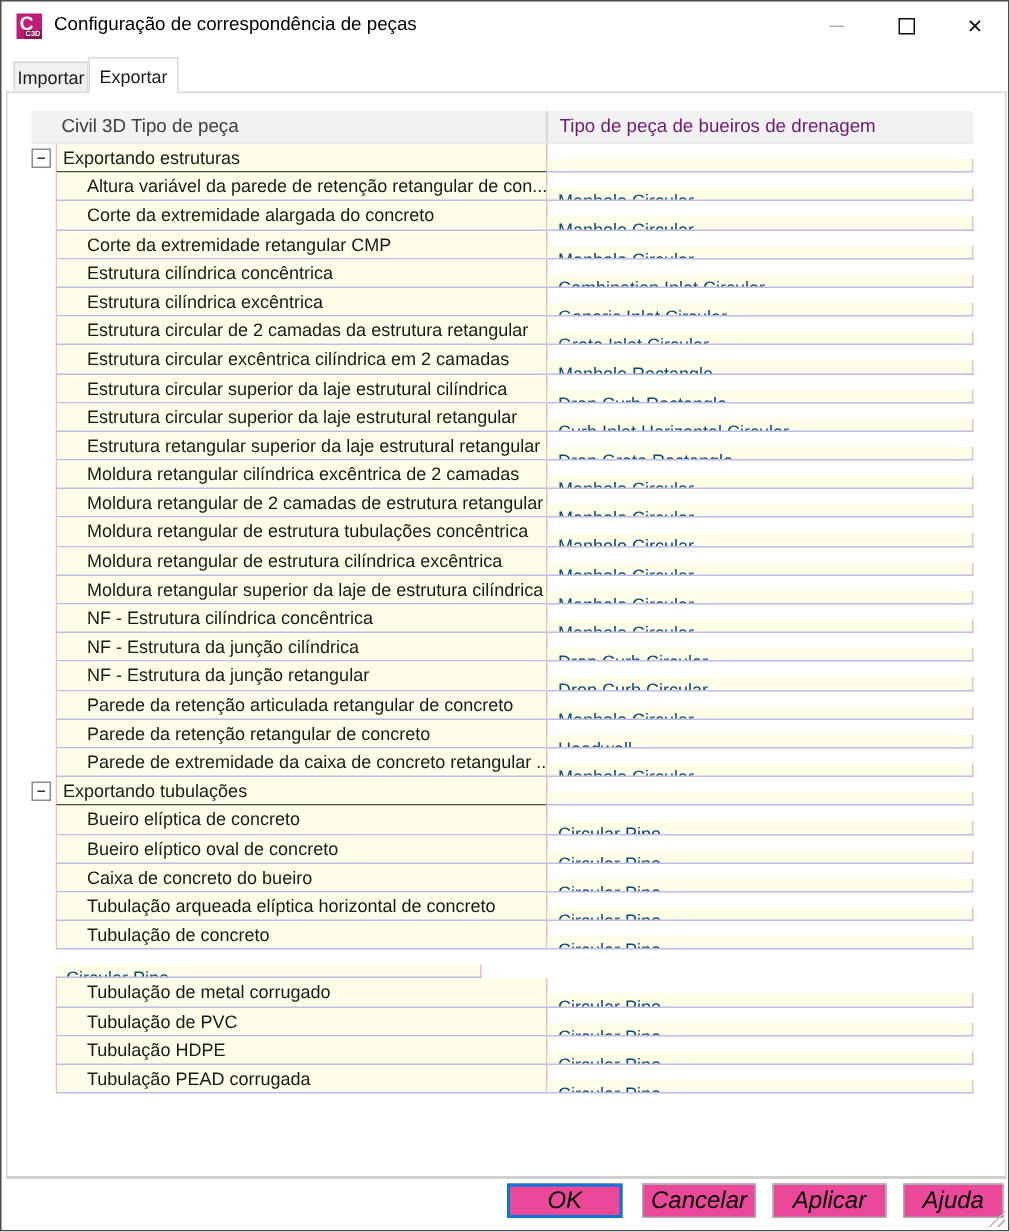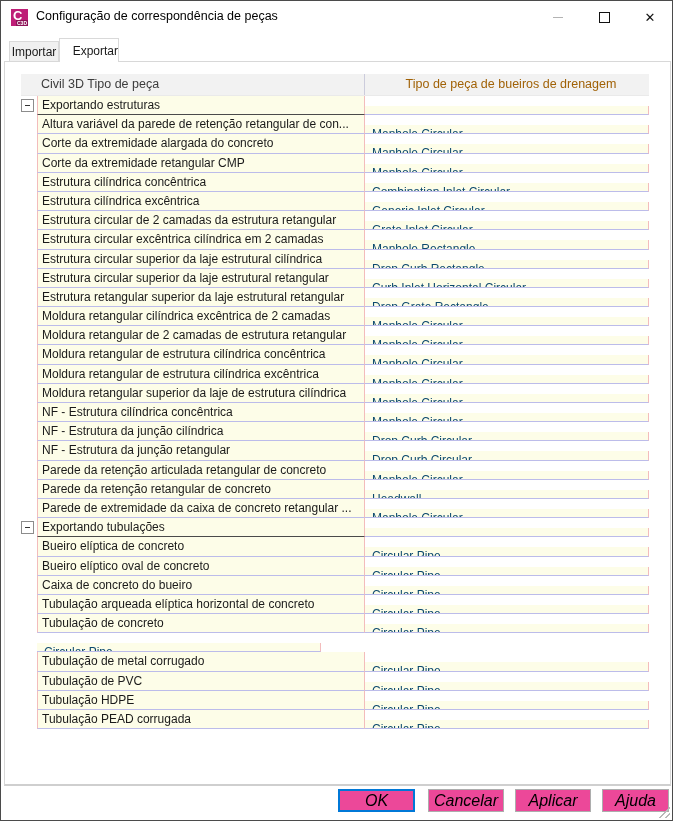--- a/index.html
+++ b/index.html
@@ -20,38 +20,38 @@
   .tb-min{left:533px;} .tb-max{left:579px;} .tb-close{left:625px;}
   .glyph-min{width:10px;height:1px;background:#b3b3b3;}
   .glyph-max{width:9px;height:9px;border:1px solid #111;background:transparent;}
   .glyph-close{font-size:13px;color:#111;line-height:13px;}
   .glyph-close::before{content:"\2715";}
 
   
   .tab{position:absolute;box-sizing:border-box;display:flex;align-items:center;justify-content:center;
        font-size:12px;color:#1a1a1a;}
   .tab-inactive{left:8px;top:40px;width:50px;height:20px;background:#f0f0f0;border:1px solid #d9d9d9;border-bottom:none;text-align:center;}
-  .tab-active{left:58px;top:37px;width:60px;height:24px;background:#fff;border:1px solid #d9d9d9;border-bottom:none;z-index:3;justify-content:flex-end;}
+  .tab-active{left:58px;top:37px;width:60px;height:24px;background:#fff;border:1px solid #d9d9d9;border-bottom:none;z-index:3;}
   .tabpage{position:absolute;left:3px;top:60px;width:667px;height:725px;box-sizing:border-box;
            border:1px solid #d8d8d8;border-bottom:2px solid #cfcfcf;background:#fff;z-index:1;}
 
   
   :root{
     --rowbg:#fdfde8; --lav:#bcbcea; --pink:#f3bcbc;
   }
   .grid{position:absolute;left:20px;top:73px;width:628px;z-index:2;}
   .grid-header{display:flex;height:22px;background:#f2f2f2;border-bottom:1px solid #eaeaea;box-sizing:border-box;}
   .gh-c1{width:344px;box-sizing:border-box;padding-left:20px;font-size:12.5px;color:#3c3c3c;
          line-height:21px;border-right:1px solid #ccccdc;white-space:nowrap;overflow:hidden;}
-  .gh-c2{width:284px;box-sizing:border-box;padding-left:8px;font-size:12.5px;color:#a16207;line-height:21px;white-space:nowrap;overflow:hidden;text-align:center;}
+  .gh-c2{width:284px;box-sizing:border-box;padding-left:8px;font-size:12.5px;color:#701a75;line-height:21px;white-space:nowrap;overflow:hidden;}
   .row{display:flex;height:19.2px;}
   .gutter{width:16px;background:#fff;position:relative;flex:none;}
   .c1{width:328px;flex:none;box-sizing:border-box;background:var(--rowbg);
       border-left:1px solid var(--pink);border-right:1px solid var(--pink);border-bottom:1px solid var(--lav);
-      font-size:12px;color:#1a1a1a;line-height:18px;padding-left:4px;white-space:nowrap;overflow:hidden;}
+      font-size:12px;color:#1a1a1a;line-height:18px;padding-left:20px;white-space:nowrap;overflow:hidden;}
   .c2{width:284px;flex:none;box-sizing:border-box;background:var(--rowbg);
       border-right:1px solid var(--pink);border-bottom:1px solid var(--lav);
       font-size:12px;color:#0c4a6e;line-height:18px;padding-left:7px;white-space:nowrap;overflow:hidden;margin-top:10px;}
   .row.group .c1{font-weight:normal;padding-left:4px;border-bottom:1px solid #4a4a4a;}
   .collapse-box{position:absolute;left:0;top:3px;width:11px;height:11px;box-sizing:content-box;
                 border:1px solid #8c8c8c;background:#fff;}
   .minus{position:absolute;left:3px;top:5px;width:5px;height:1px;background:#333;}
 
   
   .footer{position:absolute;left:1px;right:1px;bottom:1px;height:34px;background:#fff;}
@@ -165,21 +165,21 @@
           <div class="c1">Moldura retangular cilíndrica excêntrica de 2 camadas</div>
           <div class="c2">Manhole Circular</div>
         </div>
         <div class="row">
           <div class="gutter"></div>
           <div class="c1">Moldura retangular de 2 camadas de estrutura retangular</div>
           <div class="c2">Manhole Circular</div>
         </div>
         <div class="row">
           <div class="gutter"></div>
-          <div class="c1">Moldura retangular de estrutura cilíndrica concêntrica</div>
+          <div class="c1">Moldura retangular de estrutura tubulações concêntrica</div>
           <div class="c2">Manhole Circular</div>
         </div>
         <div class="row">
           <div class="gutter"></div>
           <div class="c1">Moldura retangular de estrutura cilíndrica excêntrica</div>
           <div class="c2">Manhole Circular</div>
         </div>
         <div class="row">
           <div class="gutter"></div>
           <div class="c1">Moldura retangular superior da laje de estrutura cilíndrica</div>

